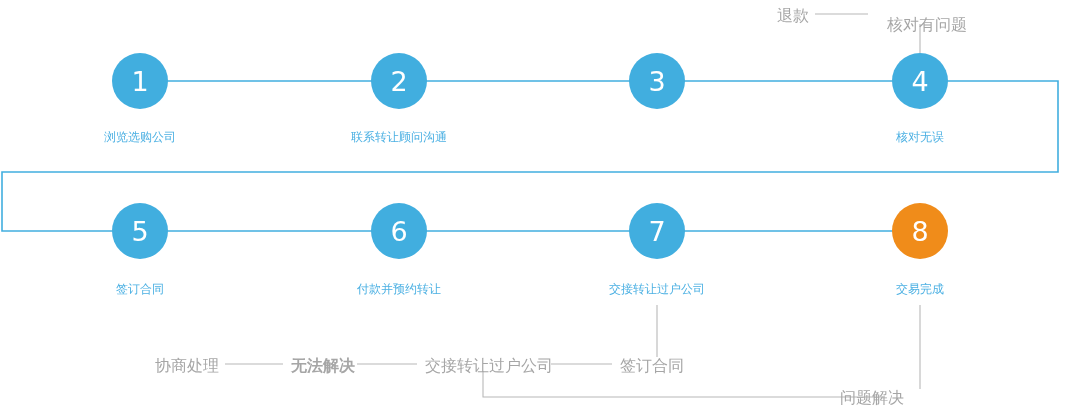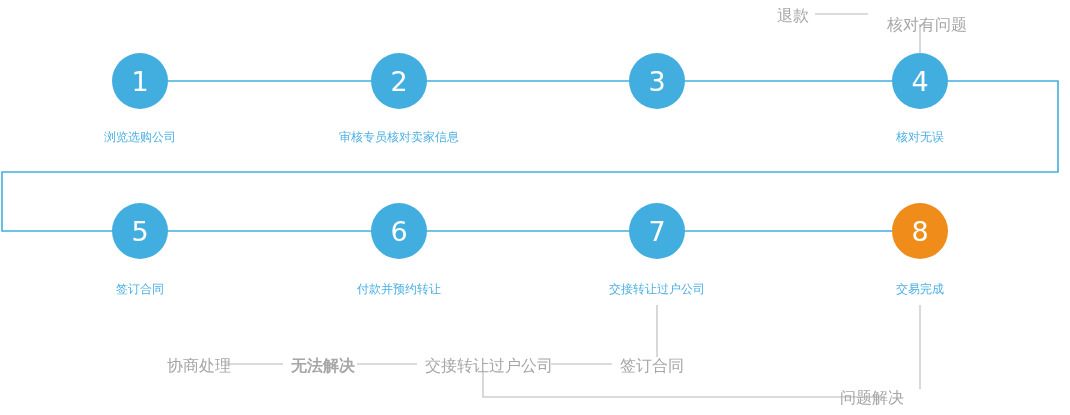--- a/index.html
+++ b/index.html
@@ -108,29 +108,29 @@
     <span>6</span>
   </div>
   <div class="step-node" style="left:629px; top:203px; background:#41AEDF;">
     <span>7</span>
   </div>
   <div class="step-node" style="left:892px; top:203px; background:#F08C1A;">
     <span>8</span>
   </div>
 
   <div class="step-label" style="left:140px; top:131px; color:#4BB0E3;">浏览选购公司</div>
-  <div class="step-label" style="left:399px; top:131px; color:#4BB0E3;">审核专员核对卖家信息</div>
+  <div class="step-label" style="left:399px; top:131px; color:#4BB0E3;">联系转让顾问沟通</div>
   <div class="step-label" style="left:920px; top:131px; color:#4BB0E3;">核对无误</div>
   <div class="step-label" style="left:140px; top:283px; color:#4BB0E3;">签订合同</div>
   <div class="step-label" style="left:399px; top:283px; color:#4BB0E3;">付款并预约转让</div>
   <div class="step-label" style="left:657px; top:283px; color:#4BB0E3;">交接转让过户公司</div>
   <div class="step-label" style="left:920px; top:283px; color:#4BB0E3;">交易完成</div>
 
   <div class="annot-text" style="left:777px; top:8px;">退款</div>
   <div class="annot-text" style="left:873px; top:17px;margin-left:14px;">核对有问题</div>
 
-  <div class="annot-text" style="left:167px; top:358px;text-align:center;">协商处理</div>
+  <div class="annot-text" style="left:155px; top:358px;text-align:center;">协商处理</div>
   <div class="annot-text" style="left:291px; top:358px;font-weight:bold;">无法解决</div>
   <div class="annot-text" style="left:425px; top:358px;">交接转让过户公司</div>
   <div class="annot-text" style="left:620px; top:358px;">签订合同</div>
   <div class="annot-text" style="left:840px; top:390px;">问题解决</div>
 
 </div>
 
 </body></html>

